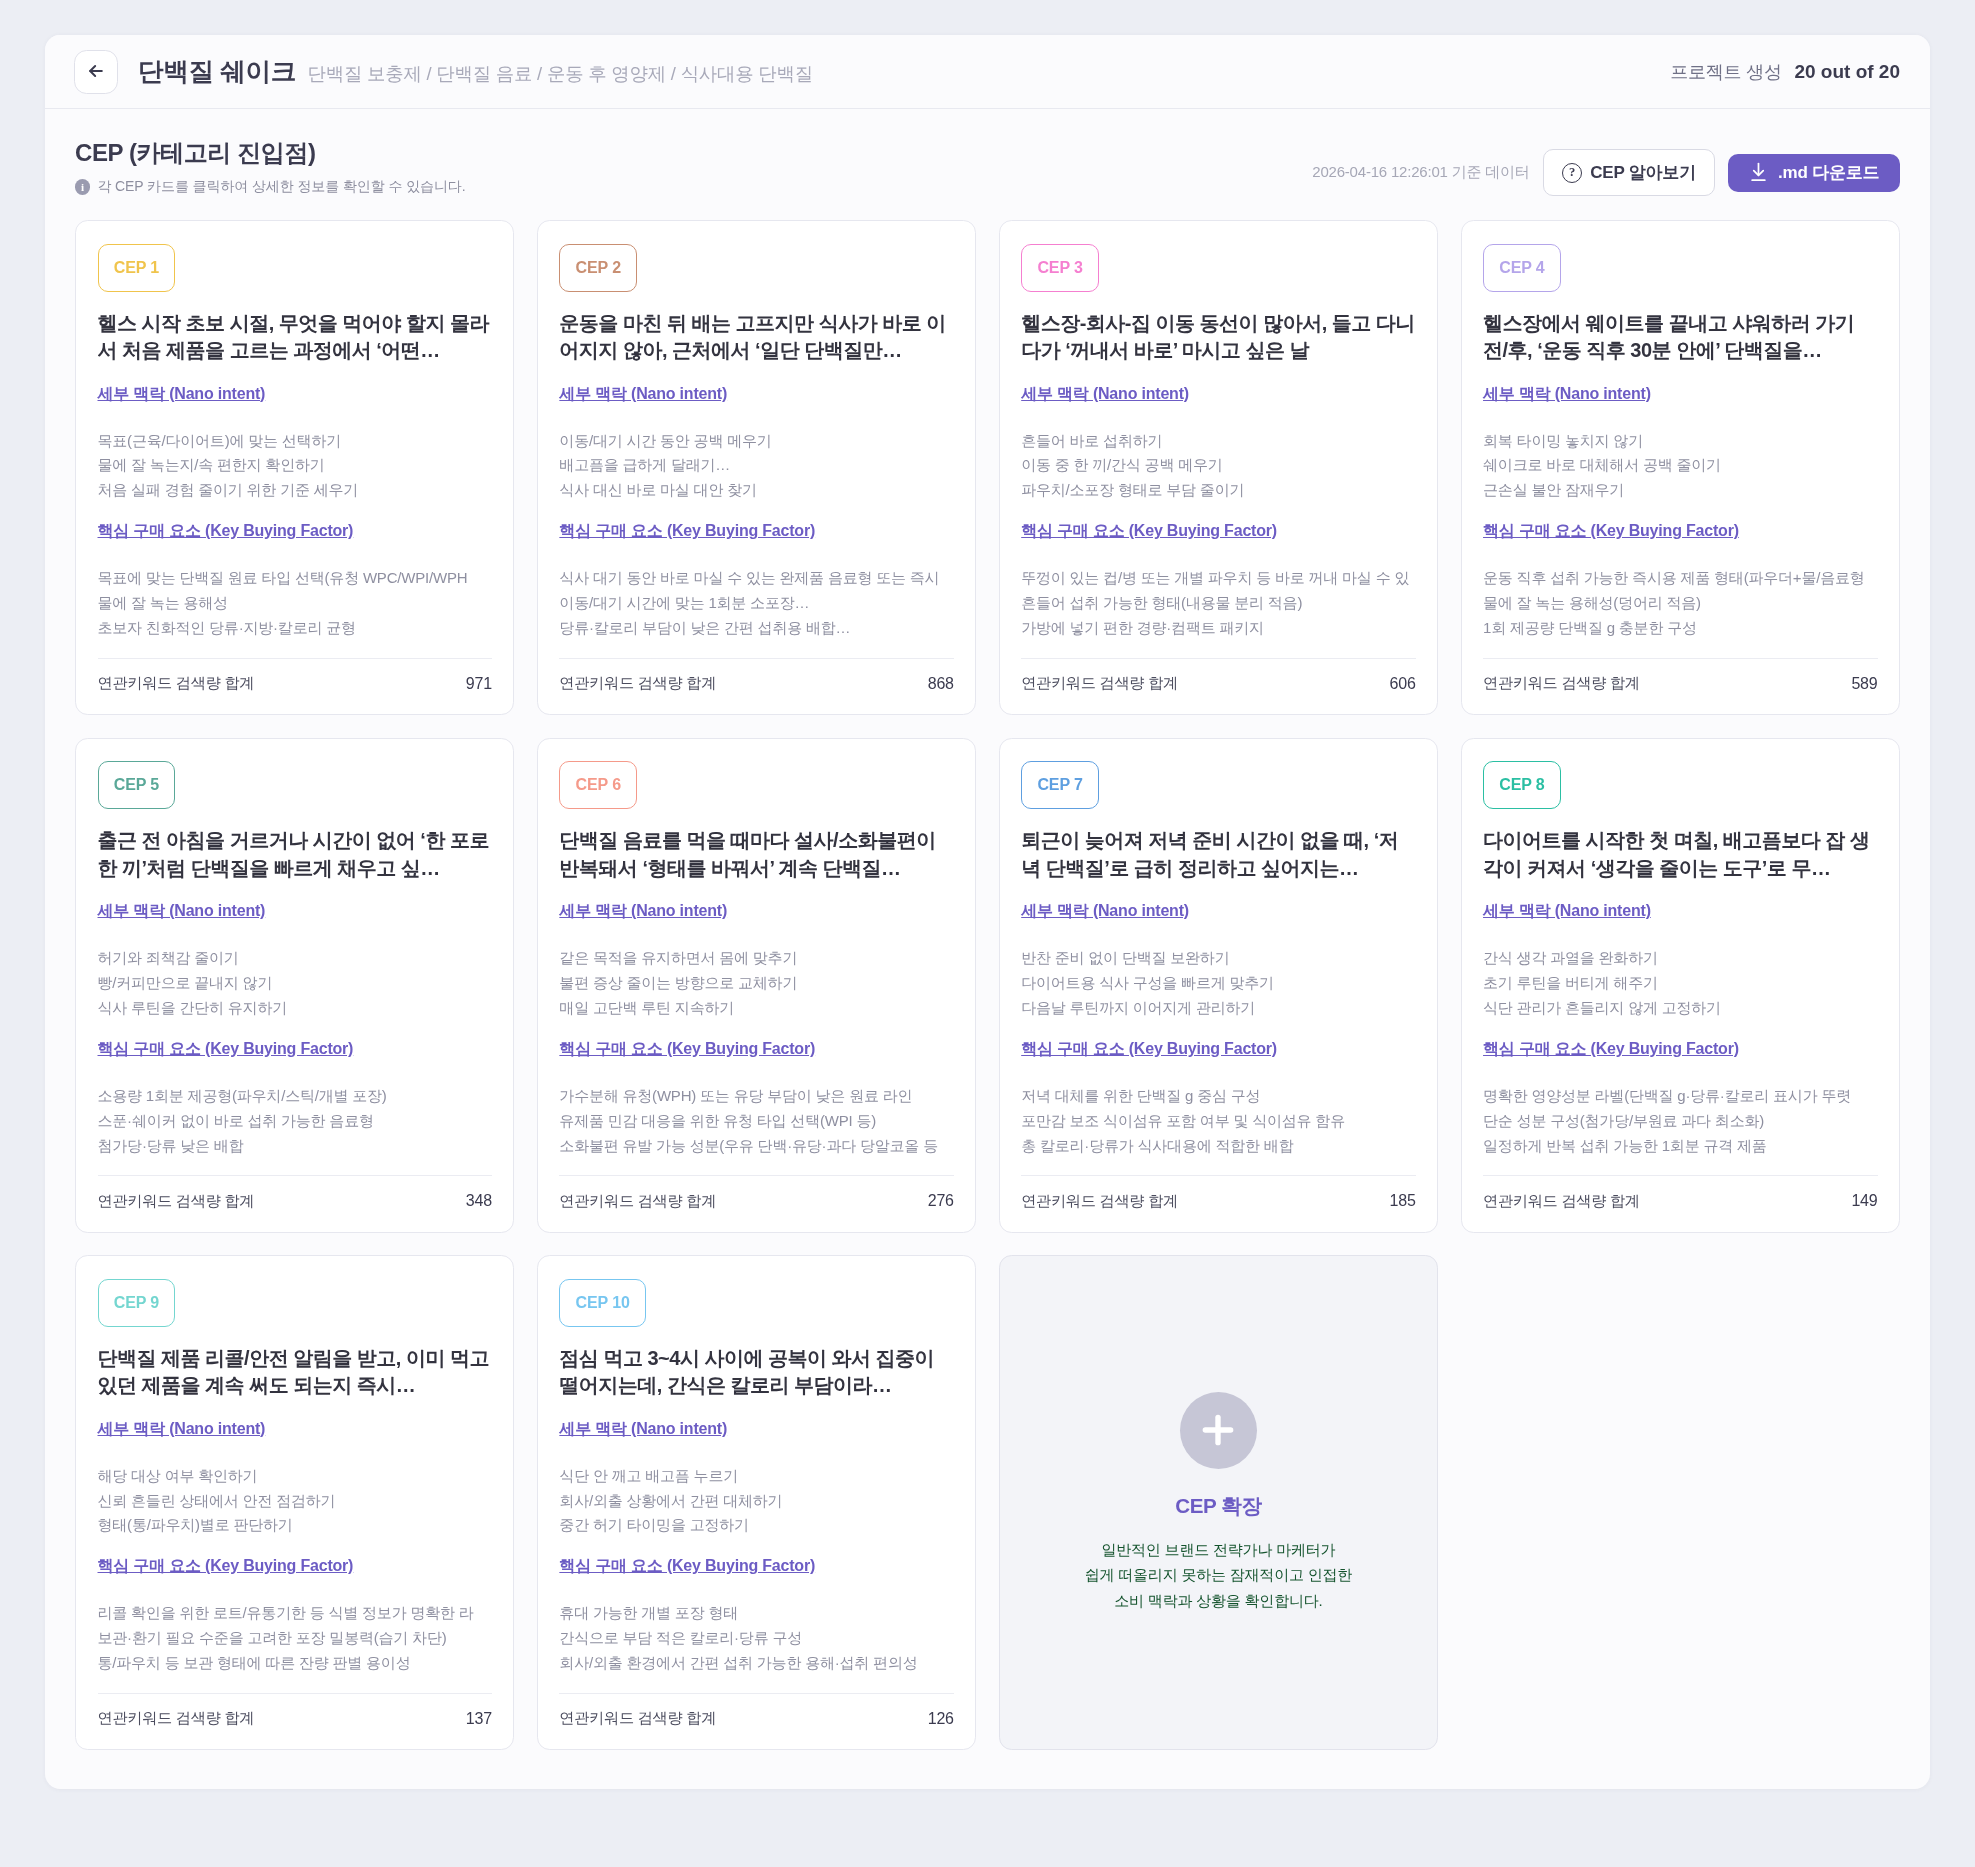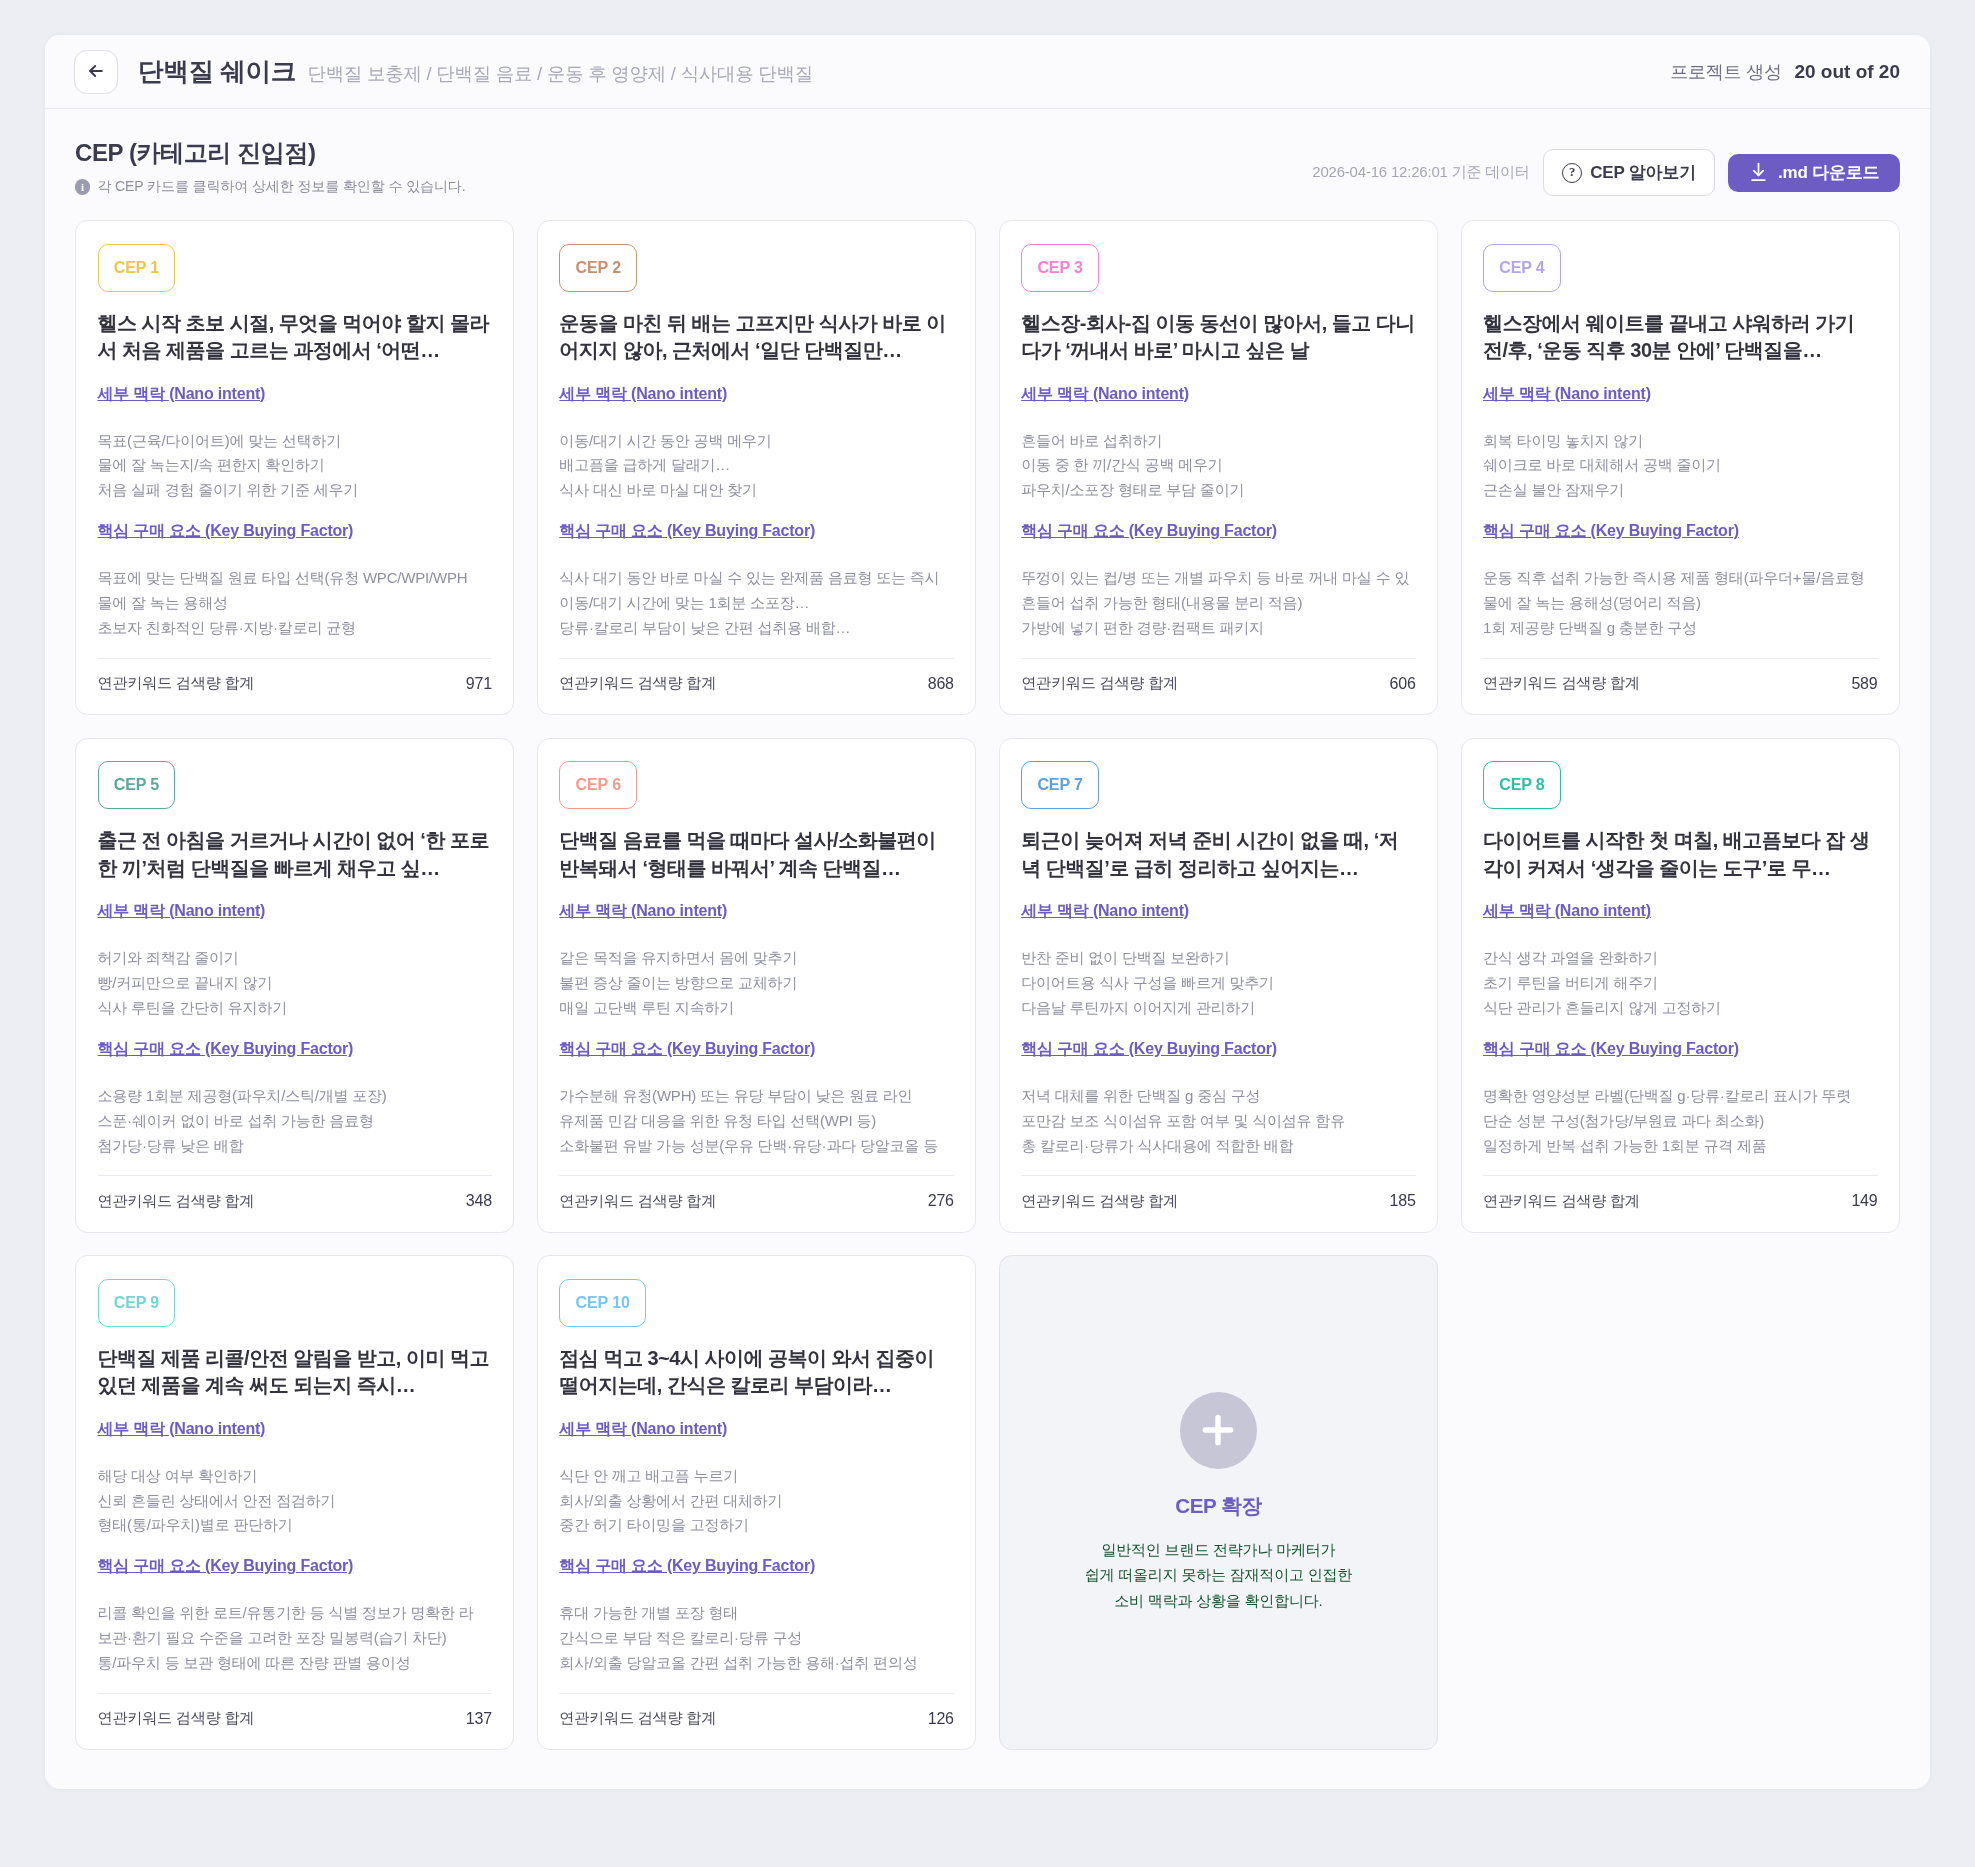--- a/index.html
+++ b/index.html
@@ -427,21 +427,21 @@
         <div class="sub-head">세부 맥락 (Nano intent)</div>
         <div class="bullets">
           <div class="bullet">식단 안 깨고 배고픔 누르기</div>
           <div class="bullet">회사/외출 상황에서 간편 대체하기</div>
           <div class="bullet">중간 허기 타이밍을 고정하기</div>
         </div>
         <div class="sub-head">핵심 구매 요소 (Key Buying Factor)</div>
         <div class="bullets">
           <div class="bullet">휴대 가능한 개별 포장 형태</div>
           <div class="bullet">간식으로 부담 적은 칼로리·당류 구성</div>
-          <div class="bullet">회사/외출 당알코올 간편 섭취 가능한 용해·섭취 편의성</div>
+          <div class="bullet">회사/외출 환경에서 간편 섭취 가능한 용해·섭취 편의성</div>
         </div>
         <div class="divider"></div>
         <div class="card-foot">
           <span class="foot-label">연관키워드 검색량 합계</span>
           <span class="foot-value">126</span>
         </div>
       </div>
 
       <div class="expand-card">
         <div class="plus-circle">

